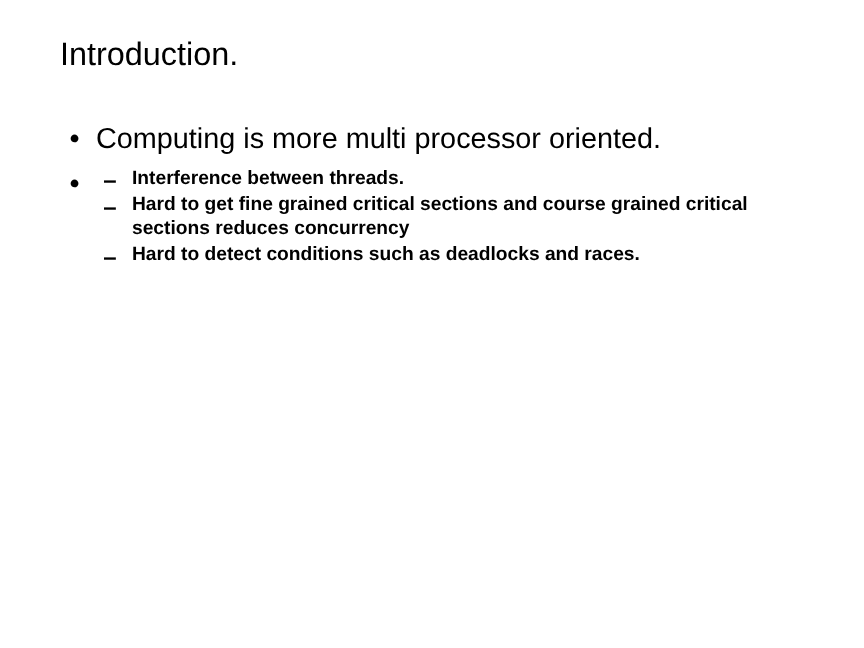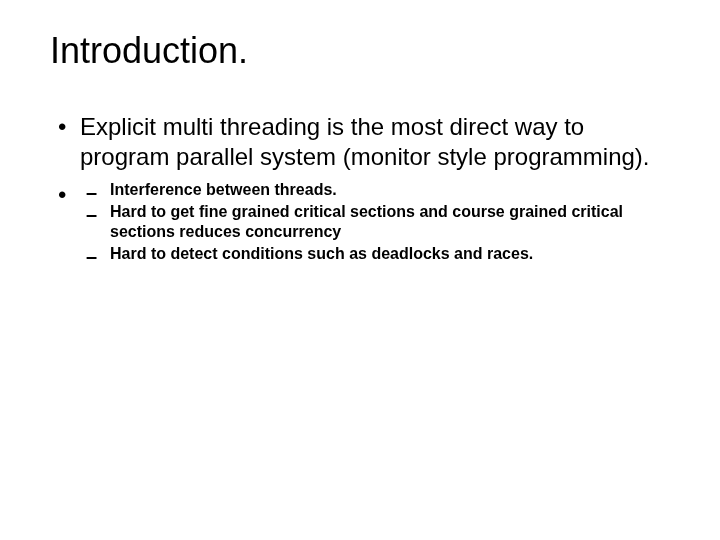--- a/index.html
+++ b/index.html
@@ -9,21 +9,21 @@
       height: 540px;
       background: #ffffff;
       font-family: Arial, Helvetica, sans-serif;
       color: #000000;
     }
     .slide {
       padding: 30px 50px 30px 50px;
       box-sizing: border-box;
     }
     .title {
-      font-size: 36px;
+      font-size: 27px;
       font-weight: normal;
       margin: 0 0 40px 0;
     }
     .level1 {
       list-style: none;
       padding-left: 0;
       margin: 0;
     }
     .level1 > li {
       position: relative;
@@ -60,21 +60,21 @@
       font-size: 20px;
     }
   </style>
 </head>
 <body>
 
 <div class="slide">
   <h1 class="title">Introduction.</h1>
   <ul class="level1">
     <li>
-      <span>Explicit multi threading is the most direct way to program parallel system (monitor style programming).</span>
+      <span>Computing is more multi processor oriented.</span>
     </li>
     <li>
       <ul class="level2">
         <li>
           <span>Interference between threads.</span>
         </li>
         <li>
           <span>Hard to get fine grained critical sections and course grained critical sections reduces concurrency</span>
         </li>
         <li>

